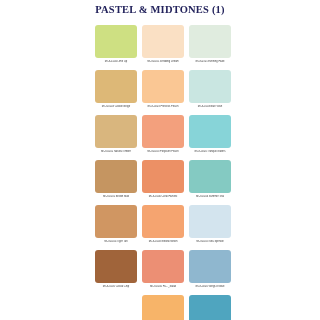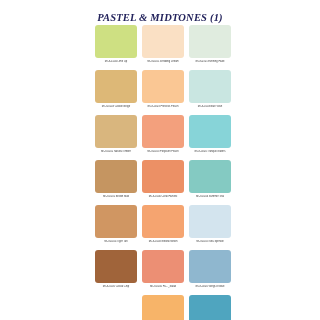--- a/index.html
+++ b/index.html
@@ -18,31 +18,30 @@
   #page {
     position: relative;
     width: 320px;
     height: 320px;
     background: #ffffff;
     box-sizing: border-box;
   }
 
   #title {
     position: absolute;
-    top: 12px;
+    top: 4px;
     left: 0;
     width: 320px;
     text-align: center;
     font-family: "Liberation Serif", serif;
     font-weight: bold;
     font-size: 10.5px;
     letter-spacing: 0.2px;
     color: #23235c;
     white-space: nowrap;
-    font-style: italic;
   }
 
   #grid {
     position: absolute;
     top: 25px;
     left: 95px;
     width: 136px;
     display: flex;
     flex-direction: column;
     gap: 3px;

